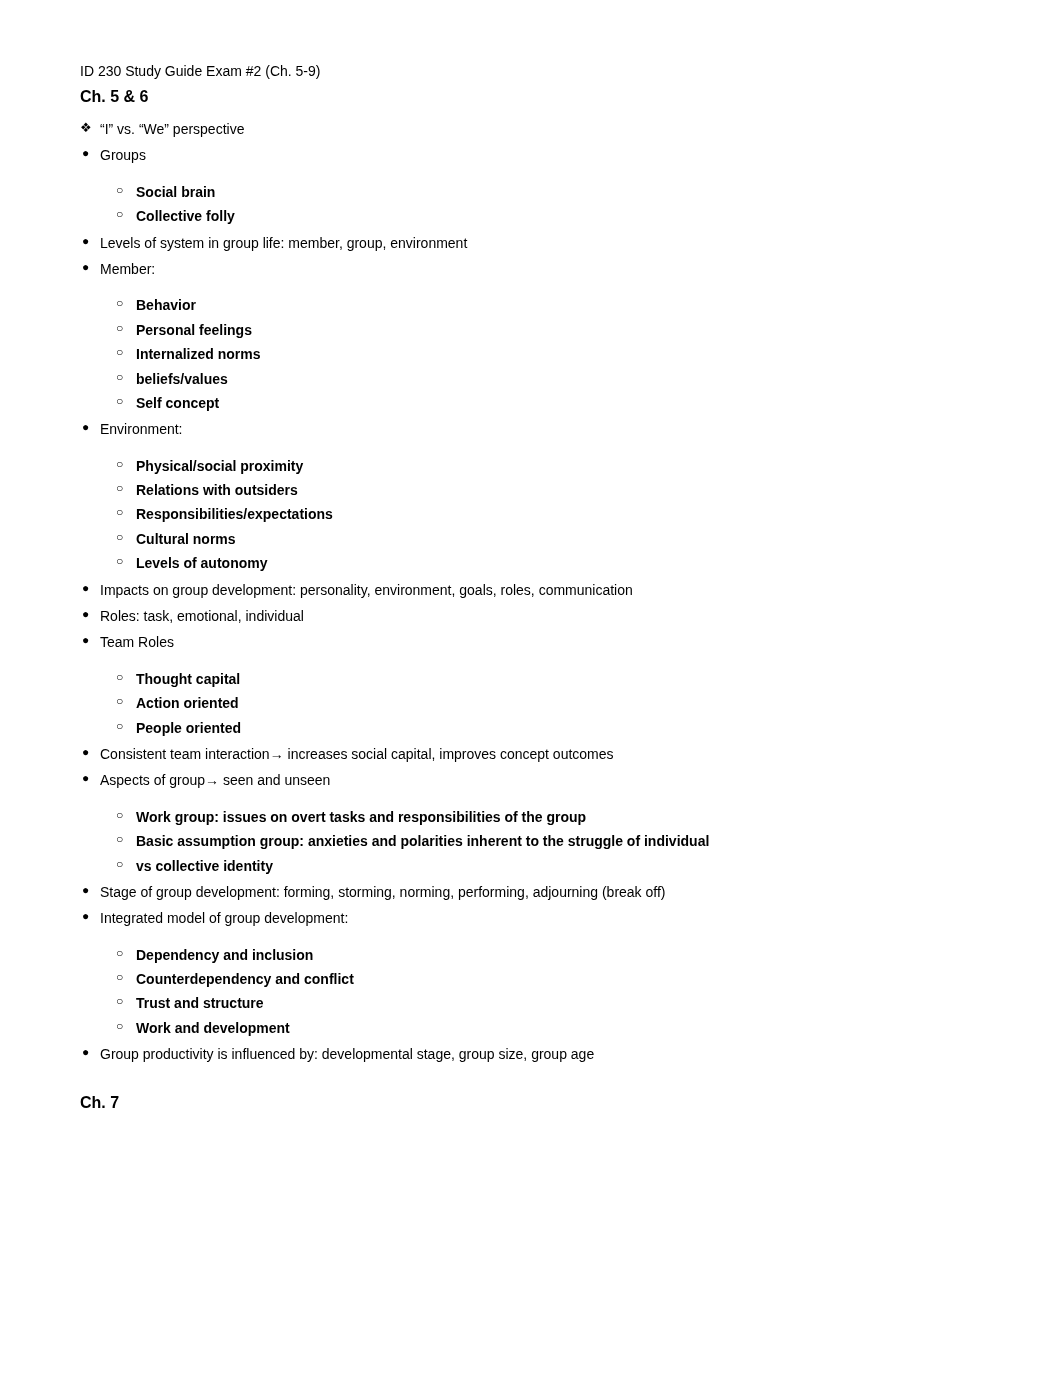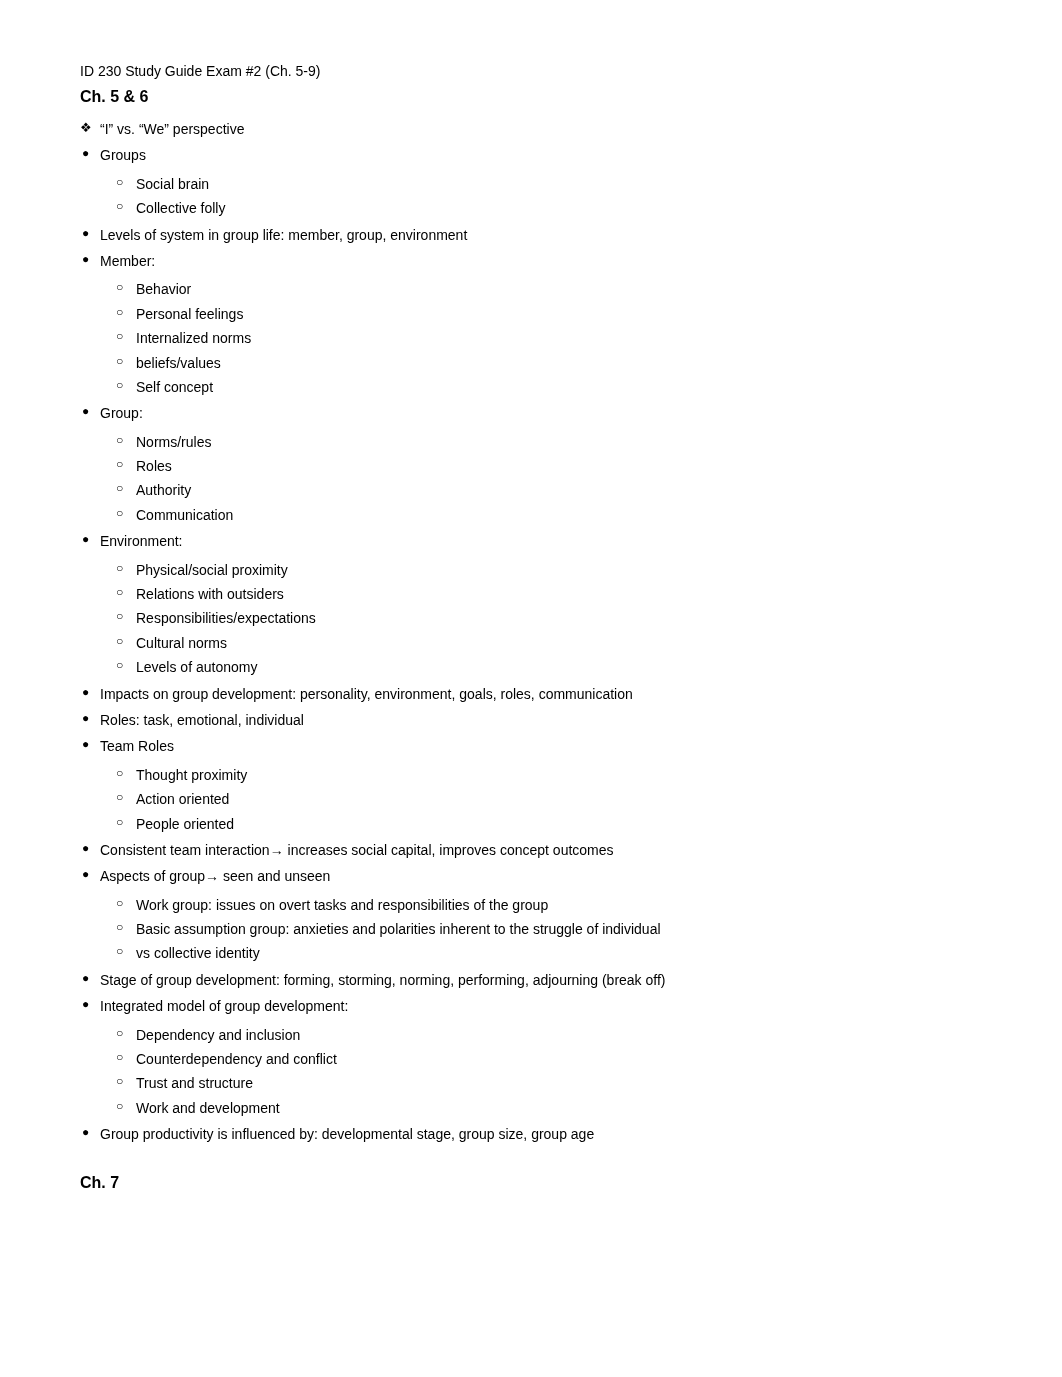--- a/index.html
+++ b/index.html
@@ -44,21 +44,22 @@
     }
     ul.level1 > li.diamond::before {
       content: "❖";
       position: absolute;
       left: -20px;
       font-size: 13px;
     }
     ul.level2 {
       list-style: none;
       padding-left: 36px;
-      margin-top: 6px;
+      margin-top: 14px;
+      font-weight: bold;
     }
     ul.level2 > li {
       position: relative;
       margin-bottom: 2px;
     }
     ul.level2 > li::before {
       content: "○";
       position: absolute;
       left: -20px;
       font-size: 12px;
@@ -79,37 +80,31 @@
             <li>Collective folly</li>
           </ul></li>
         <li class="bullet"><span>Levels of system in group life: member, group, environment</span></li>
         <li class="bullet"><span>Member:</span><ul class="level2">
             <li>Behavior</li>
             <li>Personal feelings</li>
             <li>Internalized norms</li>
             <li>beliefs/values</li>
             <li>Self concept</li>
           </ul></li>
-        <li class="bullet"><span>Group:</span><ul class="level2">
-            <li>Norms/rules</li>
-            <li>Roles</li>
-            <li>Authority</li>
-            <li>Communication</li>
-          </ul></li>
         <li class="bullet"><span>Environment:</span><ul class="level2">
             <li>Physical/social proximity</li>
             <li>Relations with outsiders</li>
             <li>Responsibilities/expectations</li>
             <li>Cultural norms</li>
             <li>Levels of autonomy</li>
           </ul></li>
         <li class="bullet"><span>Impacts on group development: personality, environment, goals, roles, communication</span></li>
         <li class="bullet"><span>Roles: task, emotional, individual</span></li>
         <li class="bullet"><span>Team Roles</span><ul class="level2">
-            <li>Thought proximity</li>
+            <li>Thought capital</li>
             <li>Action oriented</li>
             <li>People oriented</li>
           </ul></li>
         <li class="bullet"><span>Consistent team interaction→  increases social capital, improves concept outcomes</span></li>
         <li class="bullet"><span>Aspects of group→  seen and unseen</span><ul class="level2">
             <li>Work group: issues on overt tasks and responsibilities of the group</li>
             <li>Basic assumption group: anxieties and polarities inherent to the struggle of individual</li>
             <li>vs collective identity</li>
           </ul></li>
         <li class="bullet"><span>Stage of group development: forming, storming, norming, performing, adjourning (break off)</span></li>

